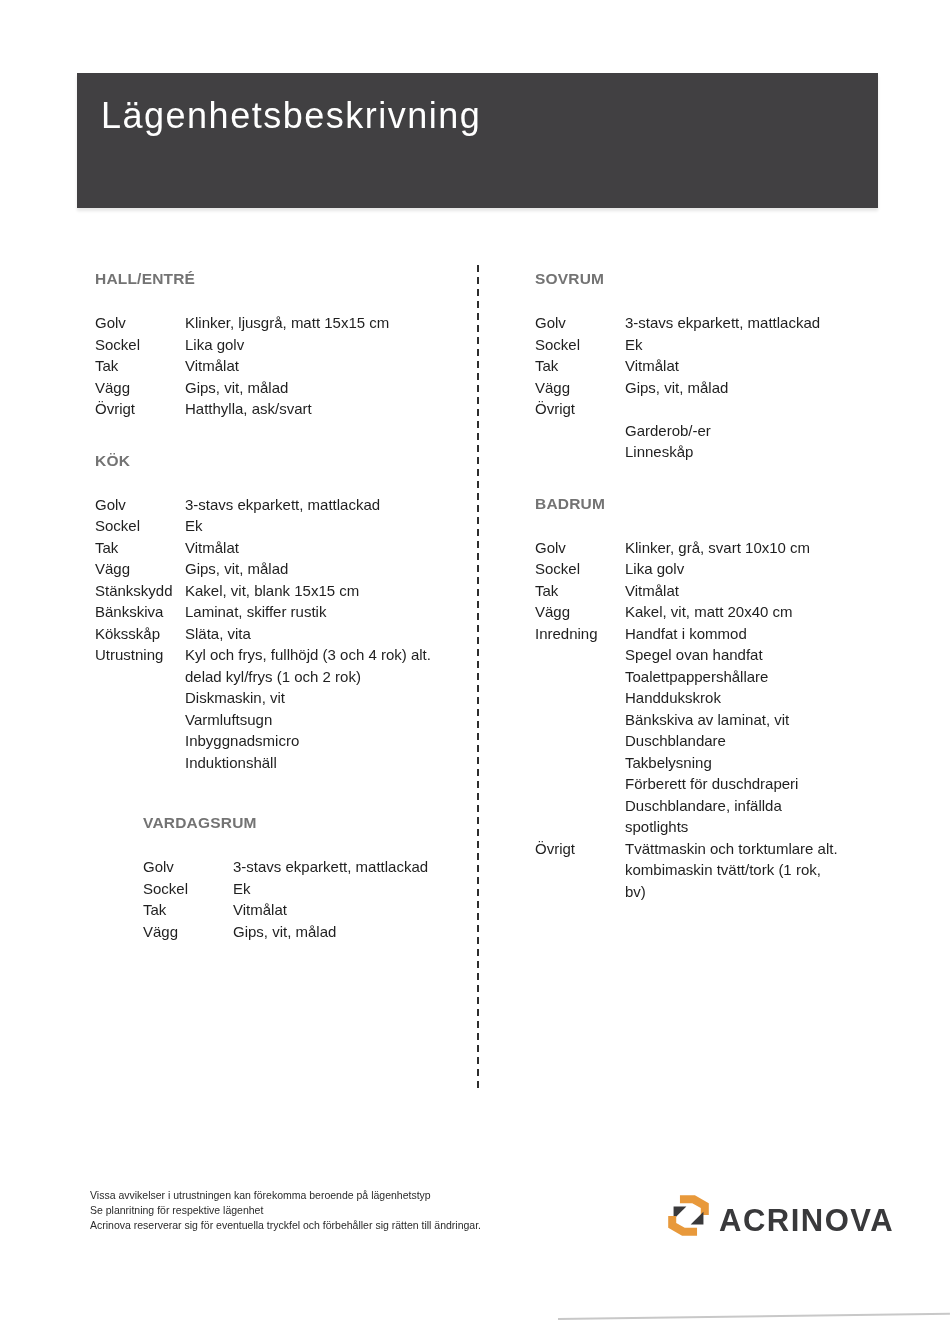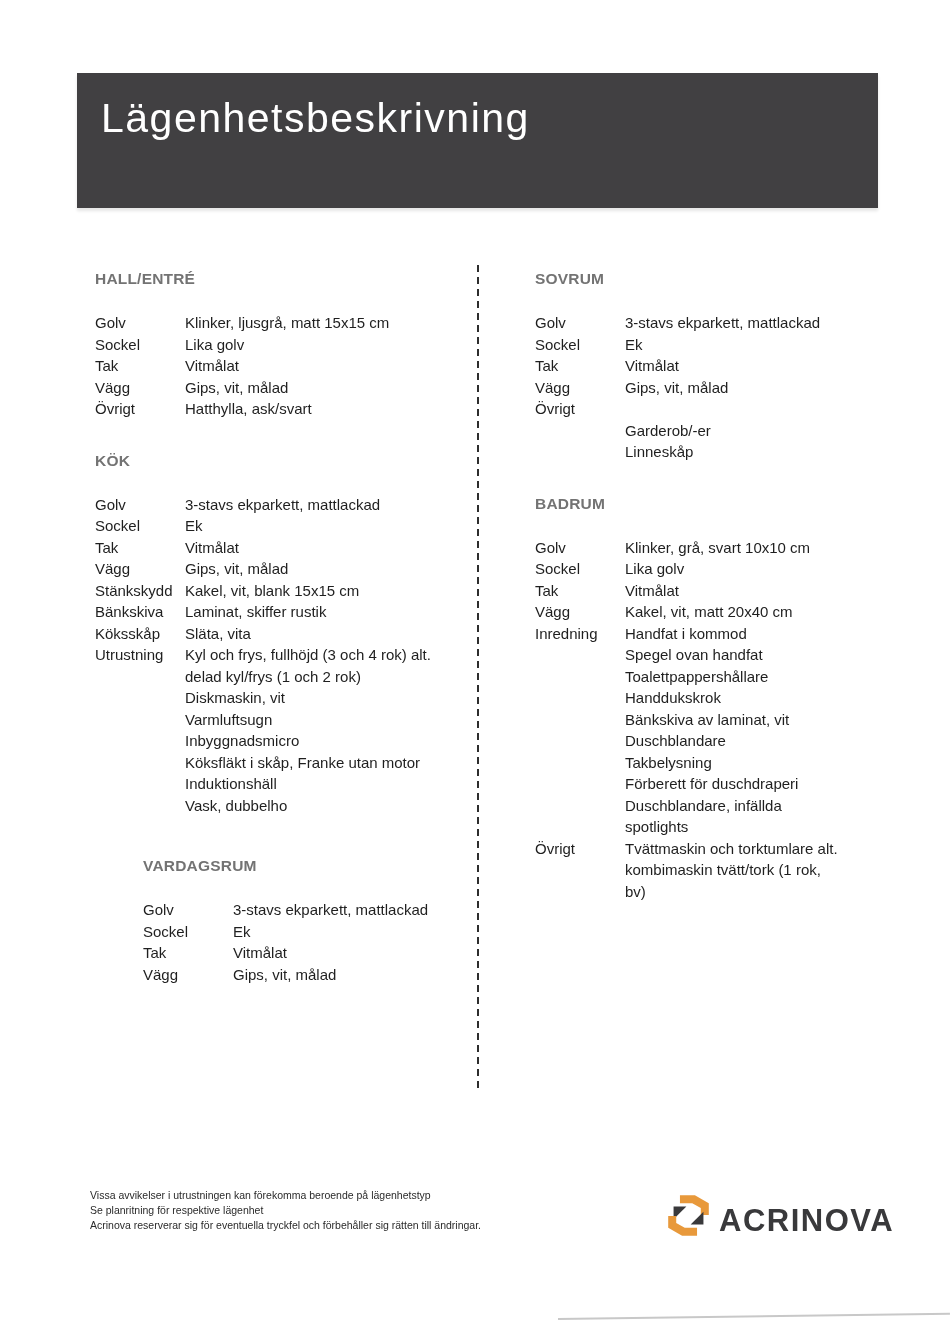--- a/index.html
+++ b/index.html
@@ -22,21 +22,21 @@
 
   
   #banner{
     position:absolute;left:77px;top:73px;
     width:801px;height:135px;
     background:var(--banner-bg);
     box-shadow:0 3px 3px rgba(0,0,0,0.10);
   }
   #banner h1{
     margin:0;padding:22px 0 0 24px;
-    font-size:41px;font-weight:400;letter-spacing:1.5px;
+    font-size:36px;font-weight:400;letter-spacing:1.5px;
     color:#ffffff;
     font-family:"Liberation Sans","DejaVu Sans",sans-serif;
   }
 
   
   #col-left{position:absolute;left:95px;top:270px;width:372px;}
   #col-right{position:absolute;left:535px;top:270px;width:365px;}
   #divider{
     position:absolute;left:477px;top:265px;
     width:2px;height:823px;
@@ -168,23 +168,21 @@
         </div>
       </div>
       <div class="row">
         <div class="label">Utrustning</div>
         <div class="value">
           <div class="value-line">Kyl och frys, fullhöjd (3 och 4 rok) alt.</div>
           <div class="value-line">delad kyl/frys (1 och 2 rok)</div>
           <div class="value-line">Diskmaskin, vit</div>
           <div class="value-line">Varmluftsugn</div>
           <div class="value-line">Inbyggnadsmicro</div>
-          <div class="value-line">Köksfläkt i skåp, Franke utan motor</div>
           <div class="value-line">Induktionshäll</div>
-          <div class="value-line">Vask, dubbelho</div>
         </div>
       </div>
     </div>
     <div class="section">
       <h2>VARDAGSRUM</h2>
       <div class="row">
         <div class="label">Golv</div>
         <div class="value">
           <div class="value-line">3-stavs ekparkett, mattlackad</div>
         </div>

